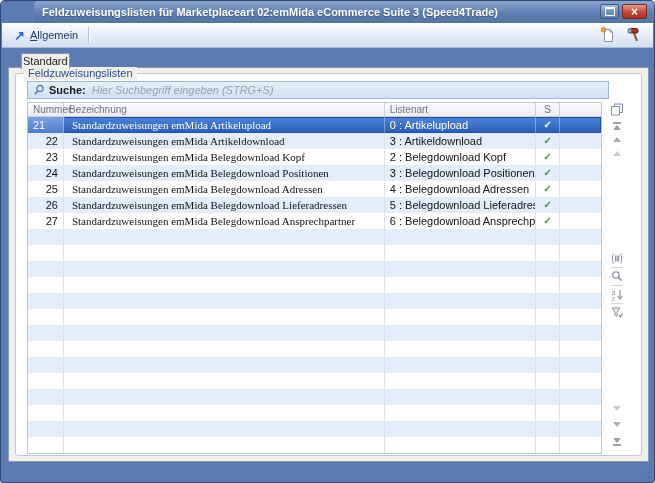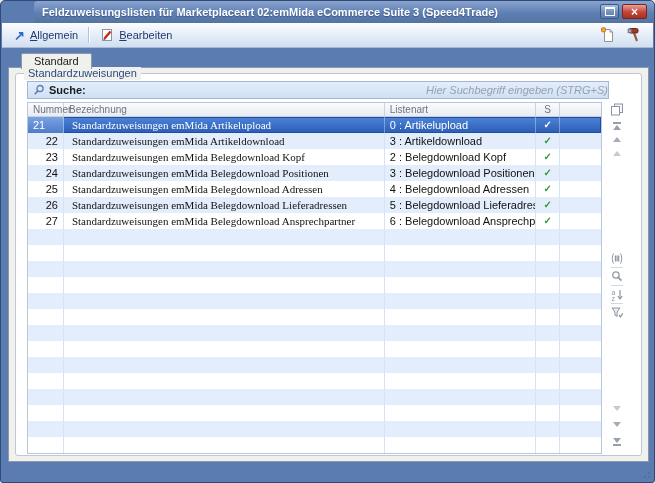--- a/index.html
+++ b/index.html
@@ -19,37 +19,37 @@
   
   .toolbar{position:absolute;left:1px;right:1px;top:22px;height:25px;
            background:linear-gradient(#fcfdfe,#e4ecf8 55%,#d2dff0);
            border-bottom:1px solid #a7bad5;display:flex;align-items:center;padding:0 8px;box-sizing:border-box;}
   .tool-item{display:flex;align-items:center;gap:5px;font-size:11px;color:#223a6f;padding:2px 4px;border-radius:2px;}
   .tool-item u{text-decoration:underline;}
   .arrow-ne{color:#2e67c8;font-size:13px;font-weight:bold;line-height:11px;}
   .tool-sep{width:1px;height:16px;background:#b3c1d7;border-right:1px solid #fff;margin:0 6px;}
   .toolbar-right{margin-left:auto;display:flex;gap:12px;align-items:center;padding-right:4px;}
   
-  .tab{position:absolute;left:20px;top:52px;height:15px;padding:0 12px;background:#f0f1ec;
+  .tab{position:absolute;left:20px;top:52px;height:15px;padding:0 1px;background:#f0f1ec;
        border:1px solid #8b98ad;border-bottom:none;border-radius:2px 2px 0 0;
        font-size:11px;color:#222;line-height:14px;z-index:3;}
   .panel{position:absolute;left:7px;top:66px;width:641px;height:395px;background:#f0f1ec;
          border:1px solid #8b98ad;box-sizing:border-box;z-index:2;}
   .groupbox{position:absolute;left:6px;top:5px;right:6px;bottom:5px;background:#fff;
             border:1px solid #bcc7d8;border-radius:3px;}
   .group-label{position:absolute;left:8px;top:-7px;background:#f0f1ec;padding:0 4px;
                font-size:11px;color:#2c4a85;line-height:13px;}
   
   .searchbar{position:absolute;left:11px;top:7px;width:582px;height:18px;box-sizing:border-box;
              background:linear-gradient(#e4eefa,#cfe0f5);border:1px solid #9fb6d4;
              display:flex;align-items:center;font-size:11px;}
   .searchbar .mag{margin:0 4px 0 5px;flex:0 0 auto;}
   .search-label{font-weight:bold;color:#1c1c1c;margin-right:6px;}
   .search-input{flex:1;border:none;background:transparent;font-family:"Liberation Sans",sans-serif;
-                font-size:11px;outline:none;padding:0;height:14px;text-align:right;}
+                font-size:11px;outline:none;padding:0;height:14px;}
   .search-input::placeholder{color:#98a0ac;font-style:italic;opacity:1;}
   .count-box{flex:0 0 auto;width:170px;height:14px;margin-right:1px;display:flex;align-items:center;
              justify-content:flex-end;padding:0 6px;background:#e9f0fa;border:1px solid #bccadf;
              color:#8d939c;font-size:11px;box-sizing:border-box;}
   
   .grid{position:absolute;left:11px;top:28px;width:575px;height:352px;border:1px solid #b7c6dc;
         background:#fff;box-sizing:border-box;overflow:hidden;}
   .g-header{display:flex;height:13px;background:linear-gradient(#fafbfd,#e9ecf2);
             border-bottom:1px solid #c6d0de;font-size:10px;color:#6e7480;}
   .g-header .hc{box-sizing:border-box;border-right:1px solid #c9d3e0;line-height:13px;padding-left:5px;}
@@ -100,30 +100,20 @@
       </div>
     </div>
   </div>
 
   <div class="toolbar">
     <div class="tool-item">
       <span class="arrow-ne">↗</span>
       <span><u>A</u><span>llgemein</span></span>
     </div>
     <div class="tool-sep"></div>
-    <div class="tool-item">
-      <span>
-        <svg width="14" height="14" viewBox="0 0 14 14">
-          <rect x="2.5" y="1.5" width="9" height="11" fill="#fffef8" stroke="#8a94a6"></rect>
-          <line x1="4.5" y1="10.5" x2="10.5" y2="3.5" stroke="#c8281a" stroke-width="2.4"></line>
-          <line x1="3.6" y1="11.6" x2="5" y2="10.6" stroke="#7a4a2a" stroke-width="1.4"></line>
-        </svg>
-      </span>
-      <span><u>B</u><span>earbeiten</span></span>
-    </div>
     <div class="toolbar-right">
       <span>
         <svg width="15" height="16" viewBox="0 0 15 16">
           <path d="M4.5 2.5 H10 L12.5 5 V14.5 H4.5 Z" fill="#fffef5" stroke="#8a94a6"></path>
           <path d="M10 2.5 V5 H12.5" fill="none" stroke="#8a94a6"></path>
           <rect x="1.5" y="0.8" width="4" height="4" fill="#f2a73c" stroke="#c97c14" rx="1"></rect>
         </svg>
       </span>
       <span>
         <svg width="14" height="16" viewBox="0 0 14 16">
@@ -134,21 +124,21 @@
       </span>
     </div>
   </div>
 
   <div class="tab">
     <span>Standard</span>
   </div>
 
   <div class="panel">
     <div class="groupbox">
-      <span class="group-label">Standardzuweisungen</span>
+      <span class="group-label">Feldzuweisungslisten</span>
 
       <div class="searchbar">
         <span class="mag">
           <svg width="12" height="12" viewBox="0 0 12 12">
             <circle cx="7" cy="4.6" r="3.1" fill="#dce9f8" stroke="#5b7db1" stroke-width="1.3"></circle>
             <line x1="4.8" y1="7" x2="1.8" y2="10.2" stroke="#5b7db1" stroke-width="1.6"></line>
           </svg>
         </span>
         <span class="search-label">Suche:</span>
         <input class="search-input" type="text" placeholder="Hier Suchbegriff eingeben (STRG+S)" style="">

